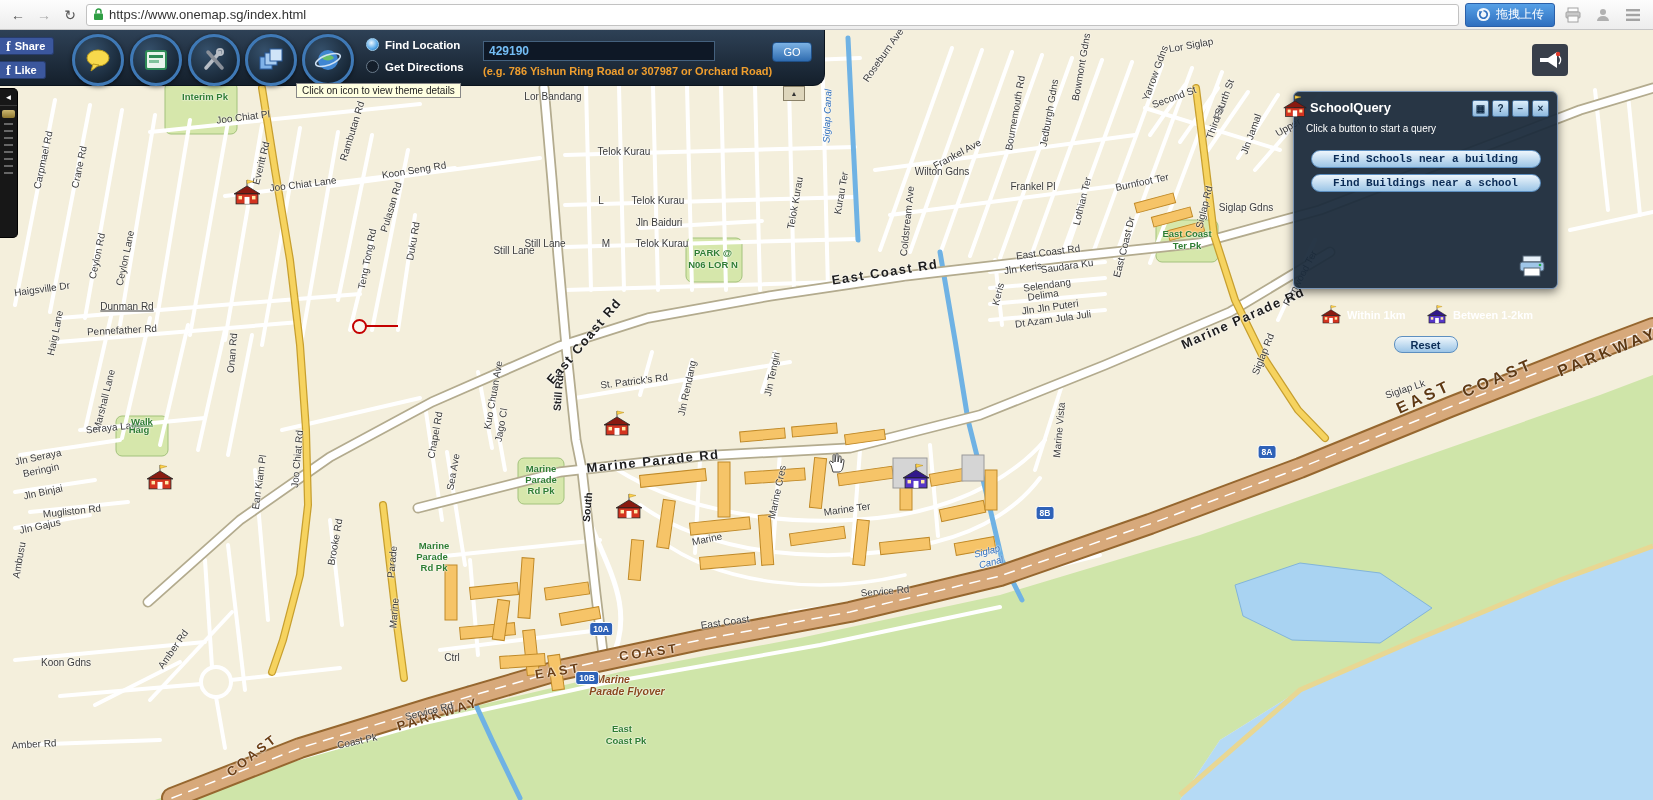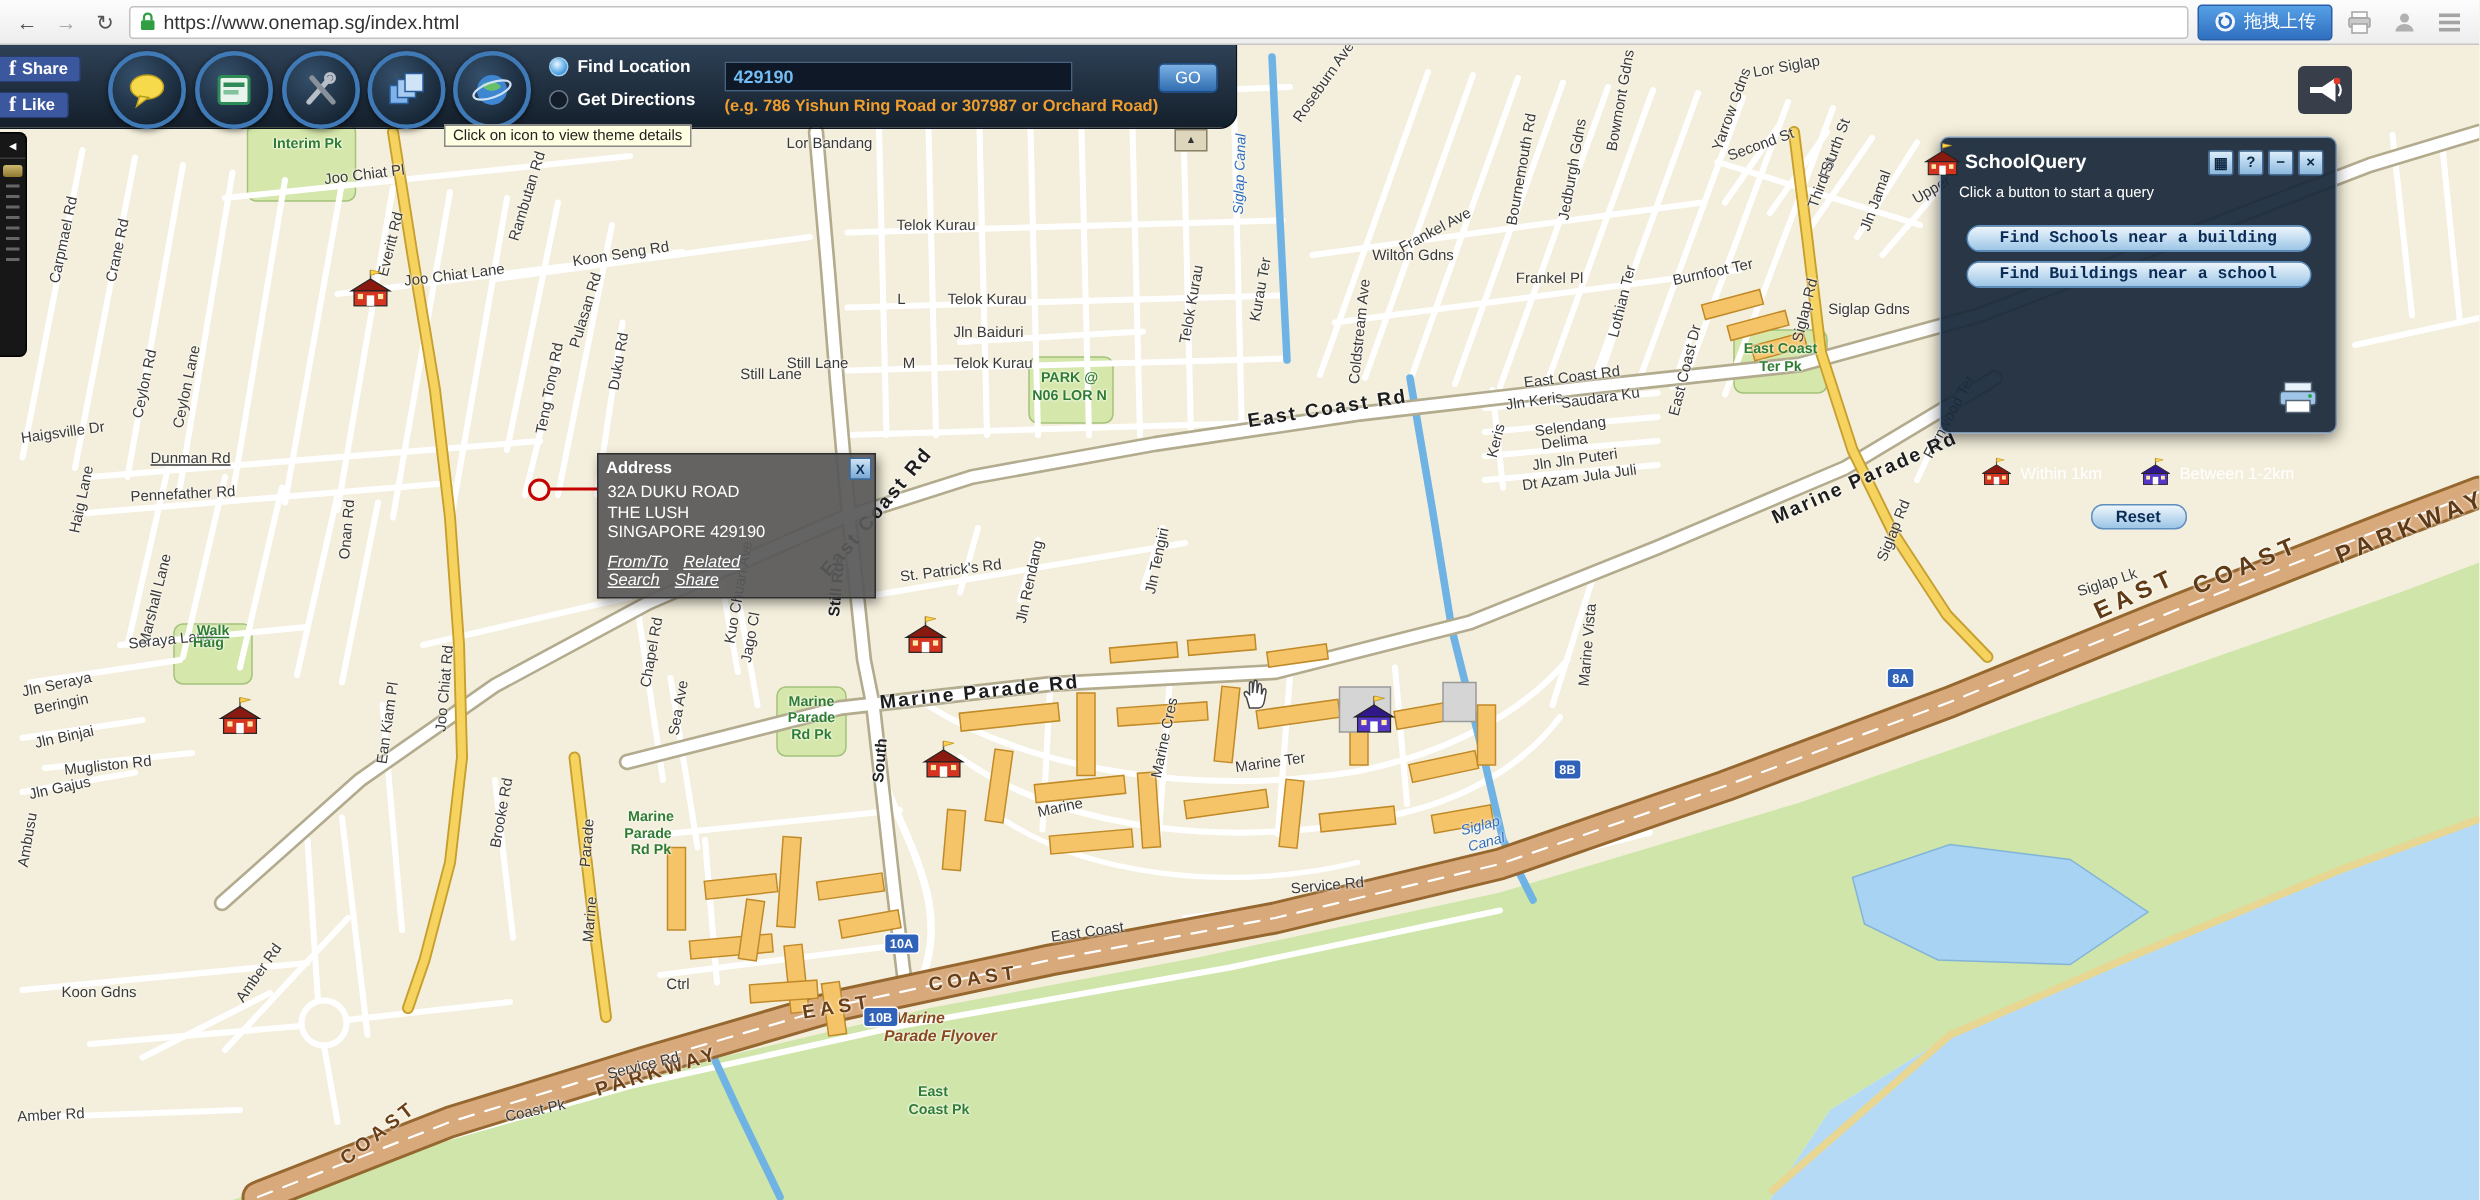--- a/index.html
+++ b/index.html
@@ -48,21 +48,21 @@
   .addr-links{padding:4px 6px 5px;font-style:italic}
   .addr-links span{text-decoration:underline;margin-right:10px;cursor:pointer}
   
   .panel{position:absolute;left:1293px;top:91px;width:263px;height:196px;background:rgba(27,42,60,.94);border:1px solid #7a95b5;border-radius:6px;z-index:9;color:#fff;box-shadow:0 3px 10px rgba(0,0,0,.5)}
   .panel-title{font-size:13px;font-weight:bold;padding:8px 0 0 16px}
   .panel-sub{font-size:10px;padding:8px 0 0 12px}
   .panel-icons{position:absolute;right:8px;top:8px;display:flex;gap:3px}
   .picon{width:15px;height:15px;background:linear-gradient(#dceefb,#8db8dd);border:1px solid #456d96;border-radius:2px;color:#102a44;font-size:10px;font-weight:bold;display:flex;align-items:center;justify-content:center;cursor:pointer}
   .pbtn{display:block;width:230px;margin:6px auto 0;height:18px;background:linear-gradient(#eef6fc,#9cc5e6);border:1px solid #5d8fc0;border-radius:9px;font-size:11px;font-weight:bold;color:#0b2c56;cursor:pointer;font-family:Liberation Mono, monospace}
   .pbtn:first-of-type{margin-top:16px}
-  .legend{position:absolute;top:212px;display:flex;align-items:center;gap:5px;font-size:11px;font-weight:normal}
+  .legend{position:absolute;top:212px;display:flex;align-items:center;gap:5px;font-size:11px;font-weight:bold}
   .reset{position:absolute;left:50%;transform:translateX(-50%);top:244px;width:64px;height:17px;background:linear-gradient(#eef6fc,#9cc5e6);border:1px solid #5d8fc0;border-radius:8px;font-size:11px;font-weight:bold;color:#0b2c56;cursor:pointer}
   .panel-school{position:absolute;left:-12px;top:2px}
   .printer{position:absolute;right:10px;bottom:6px;cursor:pointer}
   
   .slider{position:absolute;left:0;top:88px;width:17px;height:148px;background:#171717;border:1px solid #000;border-left:none;border-radius:0 5px 5px 0;z-index:9}
   .slider .pan{height:16px;color:#fff;font-size:8px;display:flex;align-items:center;justify-content:center;border-bottom:1px solid #3a3a3a;cursor:pointer}
   .slider .handle{height:8px;background:linear-gradient(#cdb870,#8f7830);margin:4px 2px;border-radius:2px;cursor:pointer}
   .slider .tick{height:2px;background:#666;margin:5px 4px}
   .collapse{position:absolute;left:783px;top:86px;width:20px;height:13px;background:#ded6bc;border:1px solid #8a8168;font-size:7px;color:#333;display:flex;align-items:center;justify-content:center;z-index:9;cursor:pointer}
   .mega{position:absolute;left:1532px;top:44px;width:36px;height:32px;background:rgba(22,32,48,.85);border-radius:4px;display:flex;align-items:center;justify-content:center;z-index:9;cursor:pointer}
@@ -433,32 +433,20 @@
     </div>
 
   <div class="hand">
     <svg width="20" height="22" viewBox="0 0 20 22">
         <path d="M7,20 L5,13 C3,11 3,9 5,9 L7,11 L7,4 C7,2 9,2 9,4 L9,10 L10,3 C10,1 12,1 12,3 L12,10 L13,5 C13,3 15,3.5 15,5.5 L15,11 L16,8 C16.5,6.5 18,7 18,9 L17,15 C16.5,18 15,20 13,20 Z" fill="#fff" stroke="#444" stroke-width="1"></path>
       </svg>
   </div>
 
   <div class="marker-dot"></div>
   <div class="marker-line"></div>
-  <div class="addr">
-    <div class="addr-hd">Address</div>
-    <div class="addr-close">X</div>
-    <div class="addr-bd">
-      <div>32A DUKU ROAD</div>
-      <div>THE LUSH</div>
-      <div>SINGAPORE 429190</div>
-    </div>
-    <div class="addr-links">
-      <span>From/To</span><span>Related Search</span><span>Share</span>
-    </div>
-  </div>
 
   <div class="panel">
     <span class="panel-school" id="panel-school"><svg width="26" height="24.18" viewBox="0 0 30 28">
           <line x1="15" y1="2" x2="15" y2="8" stroke="#555" stroke-width="1"></line>
           <polygon points="15,2 22,3.5 15,5.5" fill="#ffd24a" stroke="#b8901e" stroke-width="0.5"></polygon>
           <polygon points="2,16 15,8 28,16" fill="#8a1a10" stroke="#222" stroke-width="0.8"></polygon>
           <rect x="4" y="16" width="22" height="10" fill="#d43420" stroke="#222" stroke-width="0.8"></rect>
           <rect x="12.5" y="19" width="5" height="7" fill="#fff"></rect>
           <rect x="6.5" y="18" width="3.5" height="3.5" fill="#ffe9a8"></rect>
           <rect x="20" y="18" width="3.5" height="3.5" fill="#ffe9a8"></rect>

